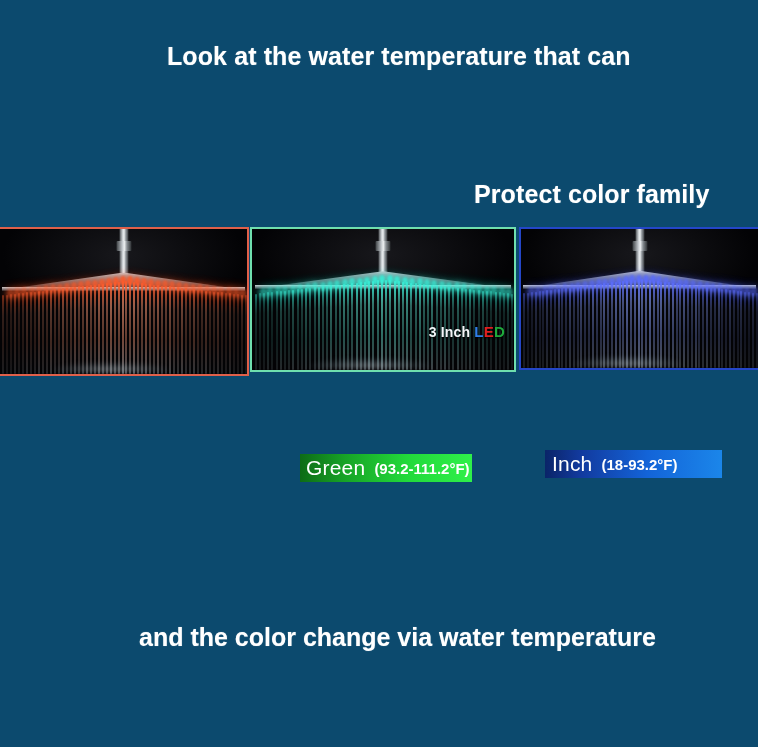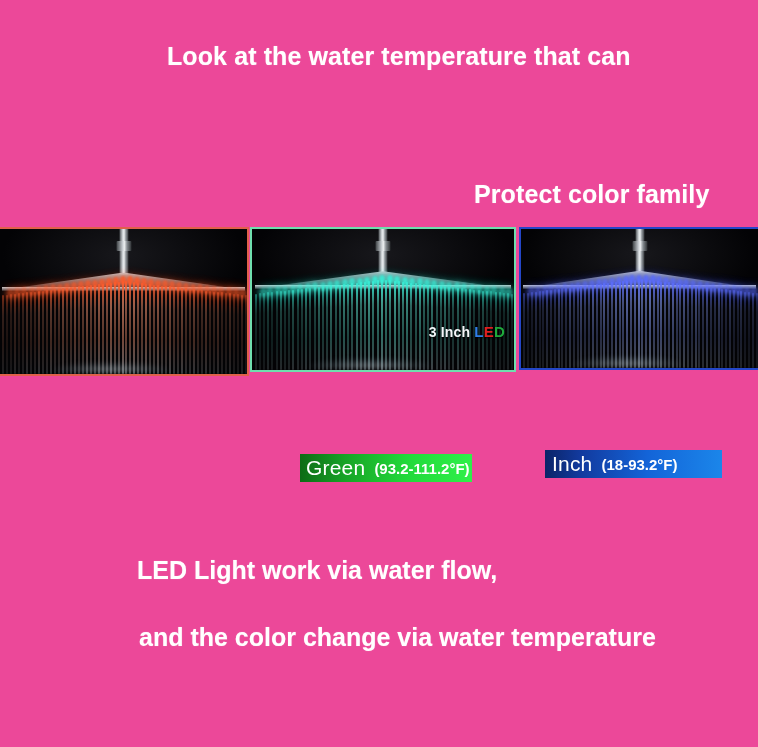--- a/index.html
+++ b/index.html
@@ -1,20 +1,20 @@
 <!DOCTYPE html>
 <html><head>
 <meta charset="utf-8">
 <style>
   html,body{margin:0;padding:0;}
   body{
     width:758px;height:747px;background:#000;overflow:hidden;
     font-family:"Liberation Sans",sans-serif;position:relative;
   }
-  .stage{position:absolute;inset:0;width:758px;height:747px;background:#ec4899;}
+  .stage{position:absolute;inset:0;width:758px;height:747px;background:#0c4a6e;}
 
   
   .headline{
     position:absolute;color:#ffffff;font-weight:bold;
     font-size:25px;letter-spacing:.1px;white-space:nowrap;
     text-shadow:0 0 1px rgba(255,255,255,.45);
   }
   #h1{left:167px;top:42px;}
   #h2{left:175px;top:111px;}
   #h3{left:474px;top:180px;}
@@ -475,16 +475,15 @@
   <div class="chip" id="chip-green">
     <span class="name">Green</span>
     <span class="range">(93.2-111.2°F)</span>
   </div>
 
   <div class="chip" id="chip-blue">
     <span class="name">Inch</span>
     <span class="range">(18-93.2°F)</span>
   </div>
 
-  <div class="footline" id="f1">LED Light work via water flow,</div>
   <div class="footline" id="f2">and the color change via water temperature</div>
 
 </div>
 
 </body></html>

